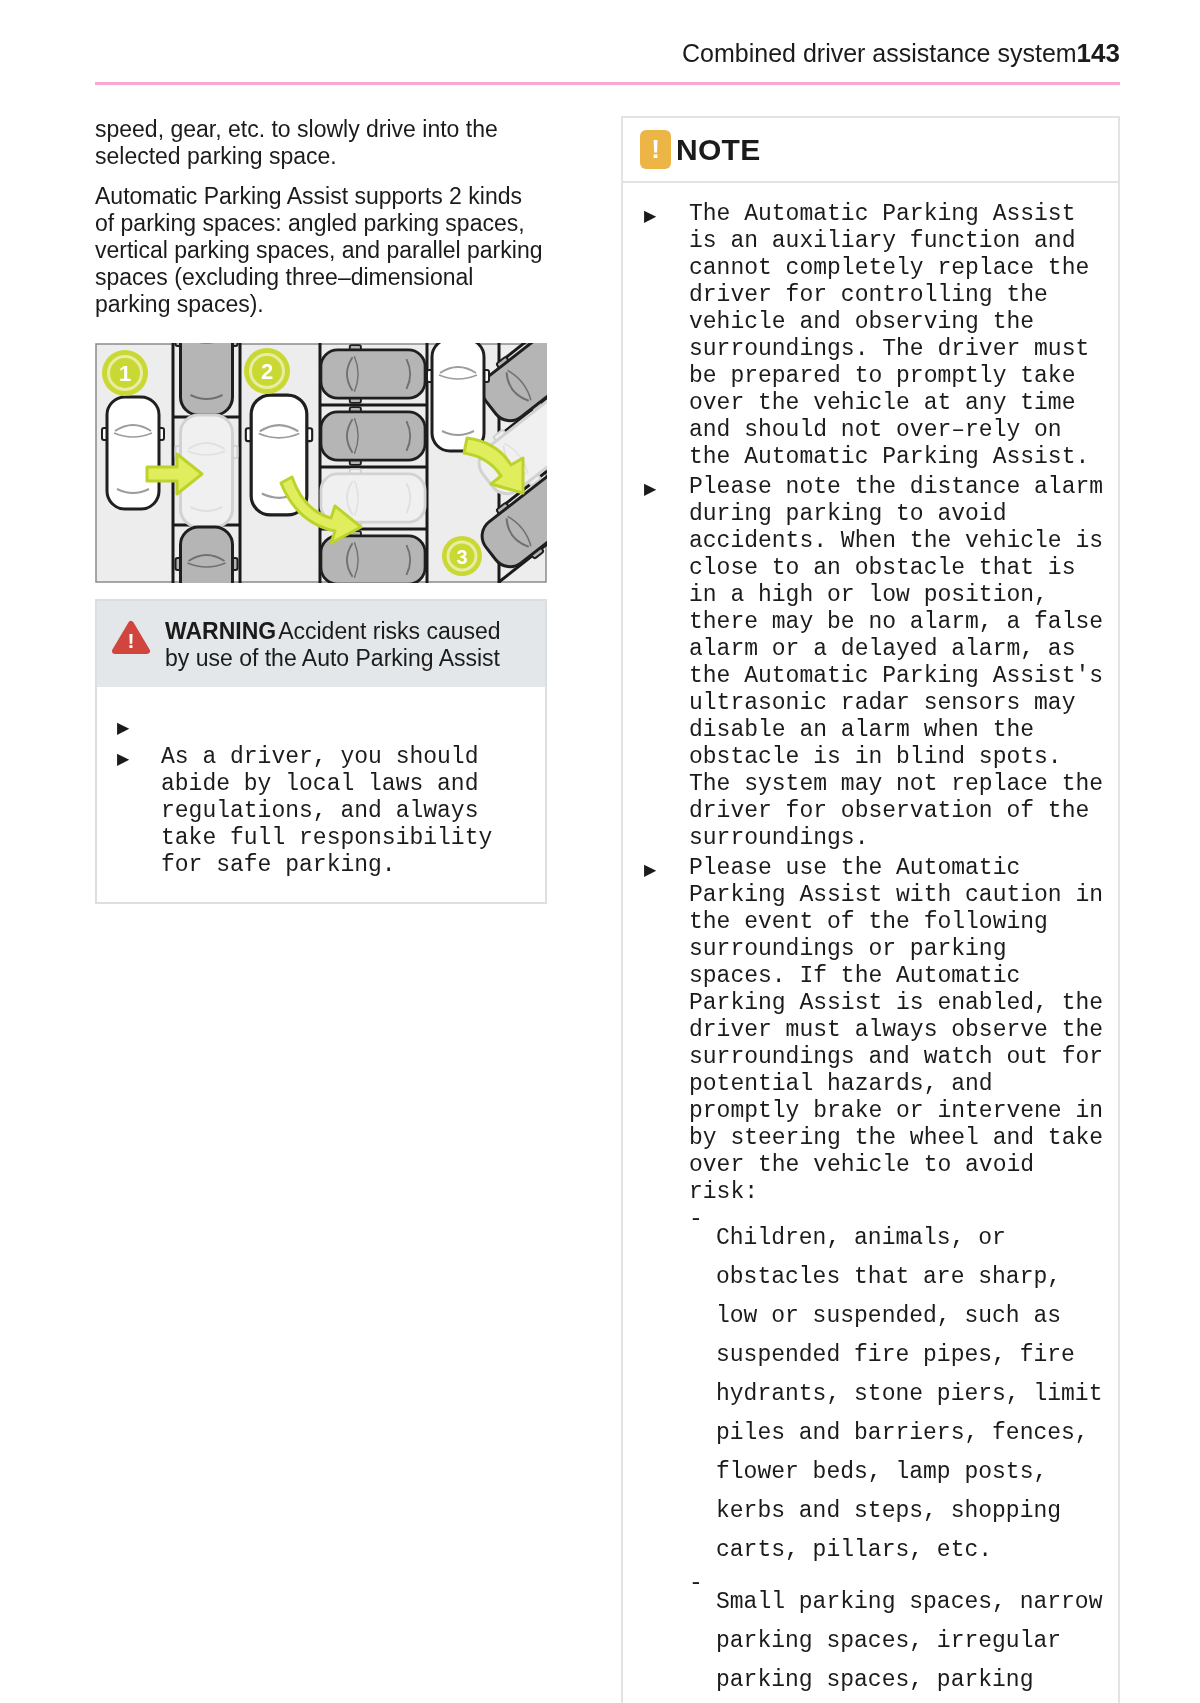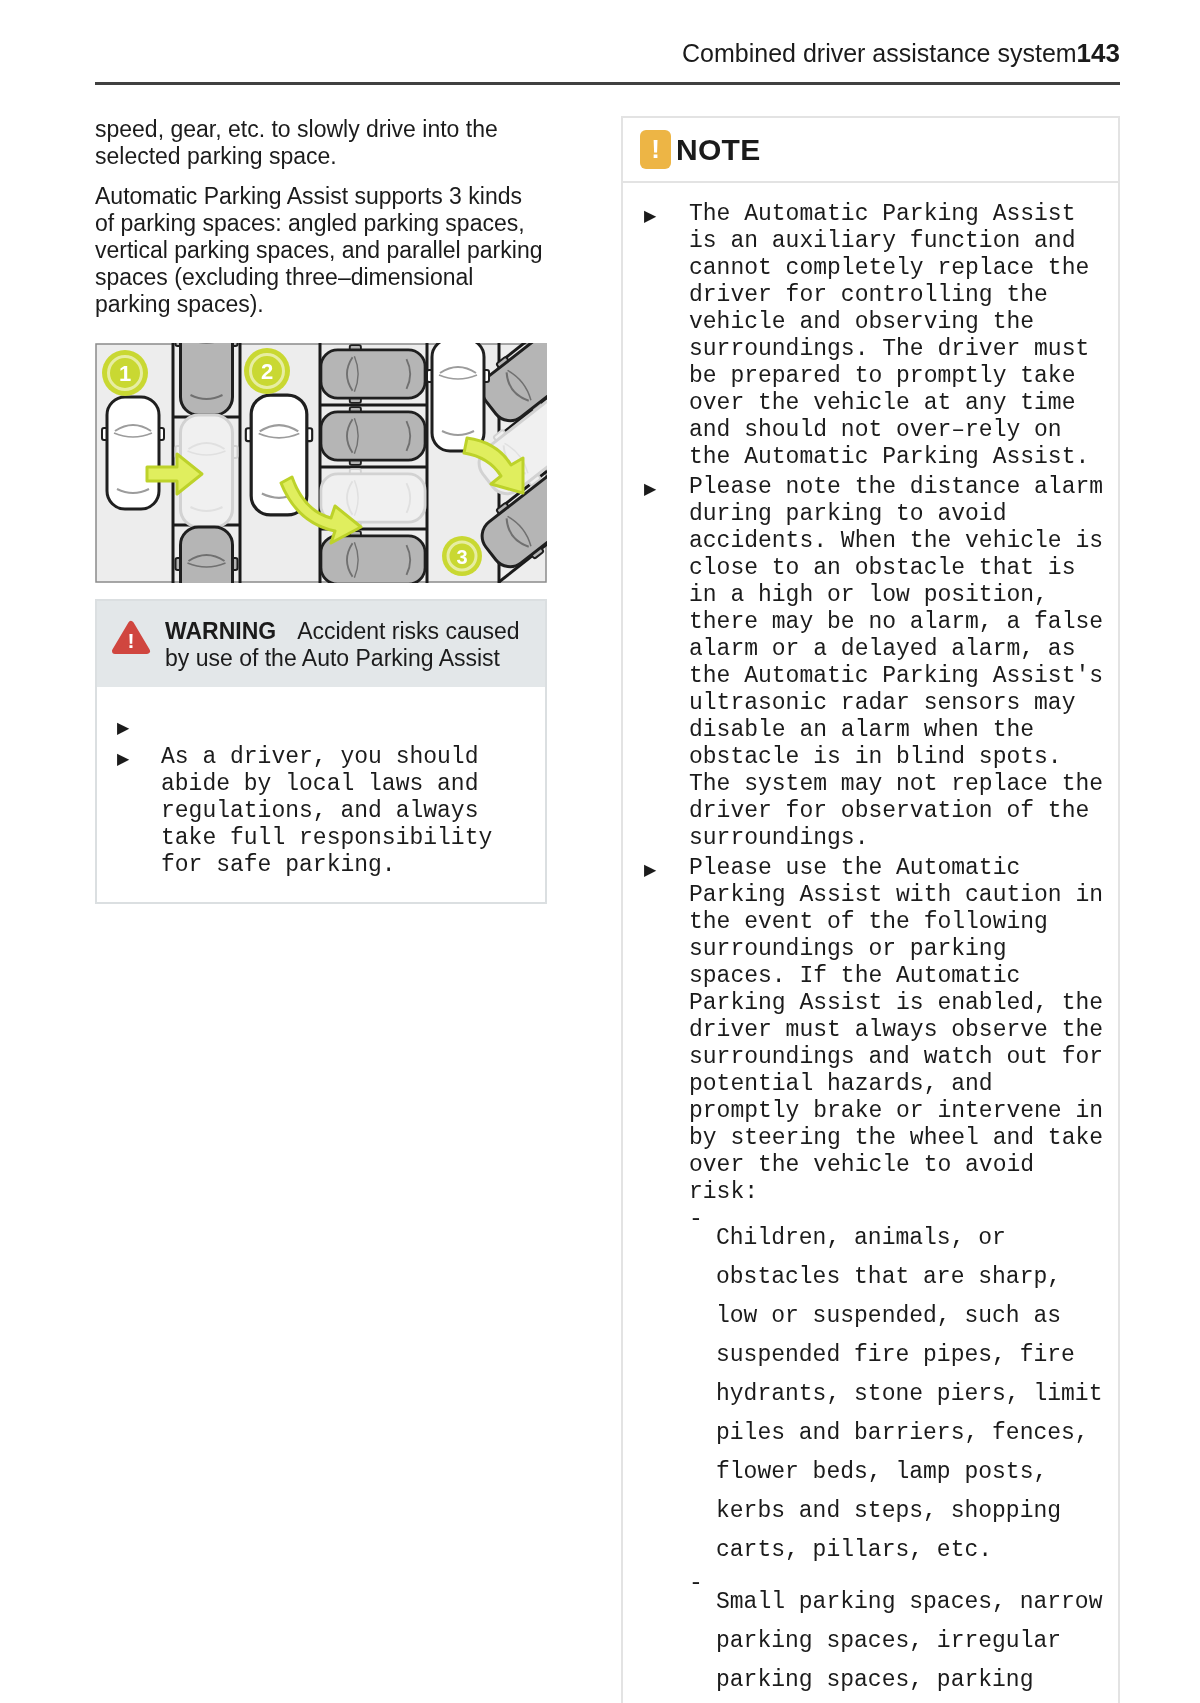--- a/index.html
+++ b/index.html
@@ -10,21 +10,21 @@
     padding:38px 80px 0 95px;
     background:#ffffff;
     font-family:"Liberation Sans", sans-serif;
     color:#1b1b1b;
     overflow:hidden;
   }
   
   .hdr {
     display:flex; justify-content:flex-end; align-items:baseline;
     padding-bottom:13px;
-    border-bottom:3px solid #404040;
+    border-bottom:3px solid #f9a8d4;
   }
   .hdr-title { font-size:25px; }
   .hdr-page  { font-size:26px; font-weight:bold; }
 
   
   .cols { display:flex; gap:74px; margin-top:31px; }
   .col-left  { width:452px; flex:none; }
   .col-right { width:499px; flex:none; }
 
   .col-left p { margin:0 0 13px; font-size:23px; line-height:27px; }
@@ -38,21 +38,21 @@
 
   
   .warnbox { margin-top:16px; border:2px solid #dbdfe1; }
   .warn-head {
     background:#e3e7e9;
     display:flex; align-items:flex-start;
     padding:17px 16px 15px 14px;
   }
   .warn-icon { flex:none; width:40px; margin:2px 14px 0 0; }
   .warn-text { font-size:23px; line-height:27px; }
-  .warn-text b { margin-right:21px; }
+  .warn-text b { margin-right:2px; }
   .warn-body { background:#ffffff; padding:26px 14px 20px 14px; }
 
   
   .notebox { border:2px solid #e3e3e3; background:#ffffff; }
   .note-head {
     display:flex; align-items:center;
     padding:12px 16px 12px 17px;
     border-bottom:2px solid #e3e3e3;
   }
   .note-icon {
@@ -86,21 +86,21 @@
   <div class="hdr">
     <span class="hdr-title">Combined driver assistance system</span>
     <span class="hdr-page">143</span>
   </div>
 
   <div class="cols">
 
     <div class="col-left">
 
       <p>speed, gear, etc. to slowly drive into the selected parking space.</p>
-      <p>Automatic Parking Assist supports 3 kinds of parking spaces: angled parking spaces, vertical parking spaces, and parallel parking spaces (excluding three–dimensional parking spaces).</p>
+      <p>Automatic Parking Assist supports 2 kinds of parking spaces: angled parking spaces, vertical parking spaces, and parallel parking spaces (excluding three–dimensional parking spaces).</p>
 
       <div class="figure">
         <svg width="452" height="240" viewBox="0 0 452 240" xmlns="http://www.w3.org/2000/svg">
           <defs>
             <g id="car">
               <rect x="-31" y="-25" width="7" height="12" rx="2" style="fill:var(--cf);stroke:var(--cs);stroke-width:2"></rect>
               <rect x="24" y="-25" width="7" height="12" rx="2" style="fill:var(--cf);stroke:var(--cs);stroke-width:2"></rect>
               <rect x="-26" y="-56" width="52" height="112" rx="18" style="fill:var(--cf);stroke:var(--cs);stroke-width:3"></rect>
               <path d="M-18,-22 Q0,-34 18,-22" style="fill:none;stroke:var(--cd);stroke-width:2"></path>
               <path d="M-19,-20 Q0,-12 19,-20" style="fill:none;stroke:var(--cd);stroke-width:1.5"></path>

